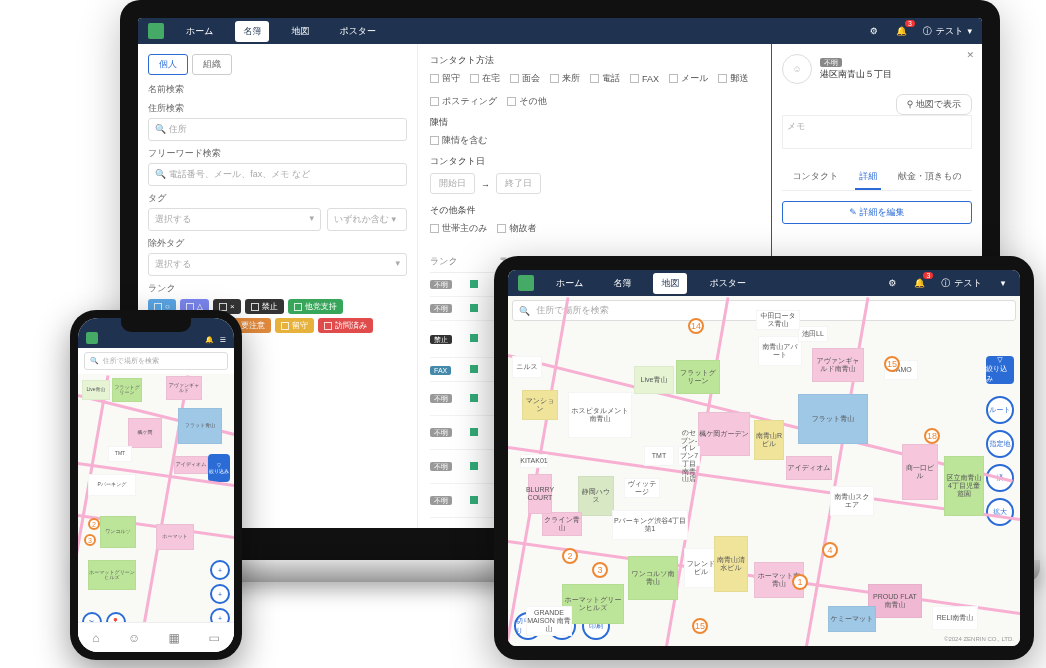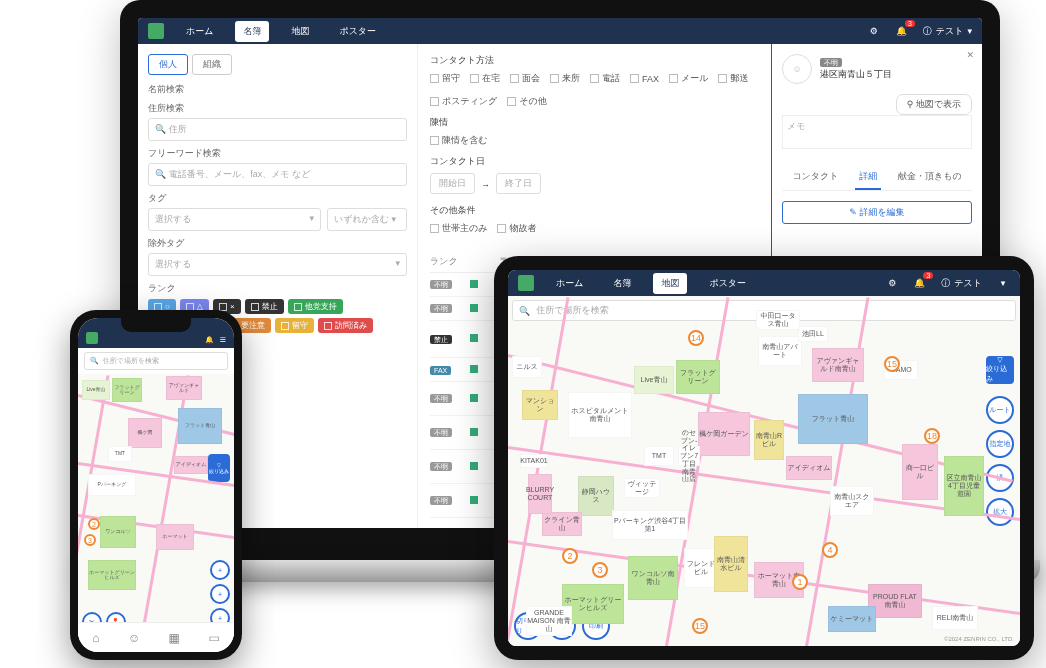--- a/index.html
+++ b/index.html
@@ -337,21 +337,21 @@
           <div class="bldg" style="left: 12px; top: 158px; width: 28px; height: 14px; background: rgb(255, 255, 255);">KITAK01</div>
           <div class="bldg" style="left: 54px; top: 288px; width: 62px; height: 40px; background: rgb(189, 229, 154);">ホーマットグリーンヒルズ</div>
           <div class="bldg" style="left: 18px; top: 310px; width: 46px; height: 30px; background: rgb(255, 255, 255);">GRANDE MAISON 南青山</div>
           <div class="bldg" style="left: 394px; top: 148px; width: 36px; height: 56px; background: rgb(246, 198, 220);">商一口ビル</div>
           <div class="bldg" style="left: 436px; top: 160px; width: 40px; height: 60px; background: rgb(189, 229, 154);">区立南青山4丁目児童遊園</div>
           <div class="bldg" style="left: 322px; top: 190px; width: 44px; height: 30px; background: rgb(255, 255, 255);">南青山スクエア</div>
           <div class="bldg" style="left: 14px; top: 94px; width: 36px; height: 30px; background: rgb(240, 228, 154);">マンション</div>
           <div class="bldg" style="left: 290px; top: 30px; width: 30px; height: 16px; background: rgb(255, 255, 255);">池田LL</div>
           <div class="bldg" style="left: 4px; top: 60px; width: 30px; height: 22px; background: rgb(255, 255, 255);">ニルス</div>
           <div class="bldg" style="left: 248px; top: 14px; width: 44px; height: 20px; background: rgb(255, 255, 255);">中田口ータス青山</div>
-          <div class="mark" style="left: 180px; top: 34px;">14</div>
+          <div class="mark" style="left: 180px; top: 22px;">14</div>
           <div class="mark" style="left: 376px; top: 60px;">15</div>
           <div class="mark" style="left: 416px; top: 132px;">18</div>
           <div class="mark" style="left: 84px; top: 266px;">3</div>
           <div class="mark" style="left: 284px; top: 278px;">1</div>
           <div class="mark" style="left: 314px; top: 246px;">4</div>
           <div class="mark" style="left: 184px; top: 322px;">15</div>
           <div class="mark" style="left: 54px; top: 252px;">2</div>
         </div>
     </div>
   </div>

